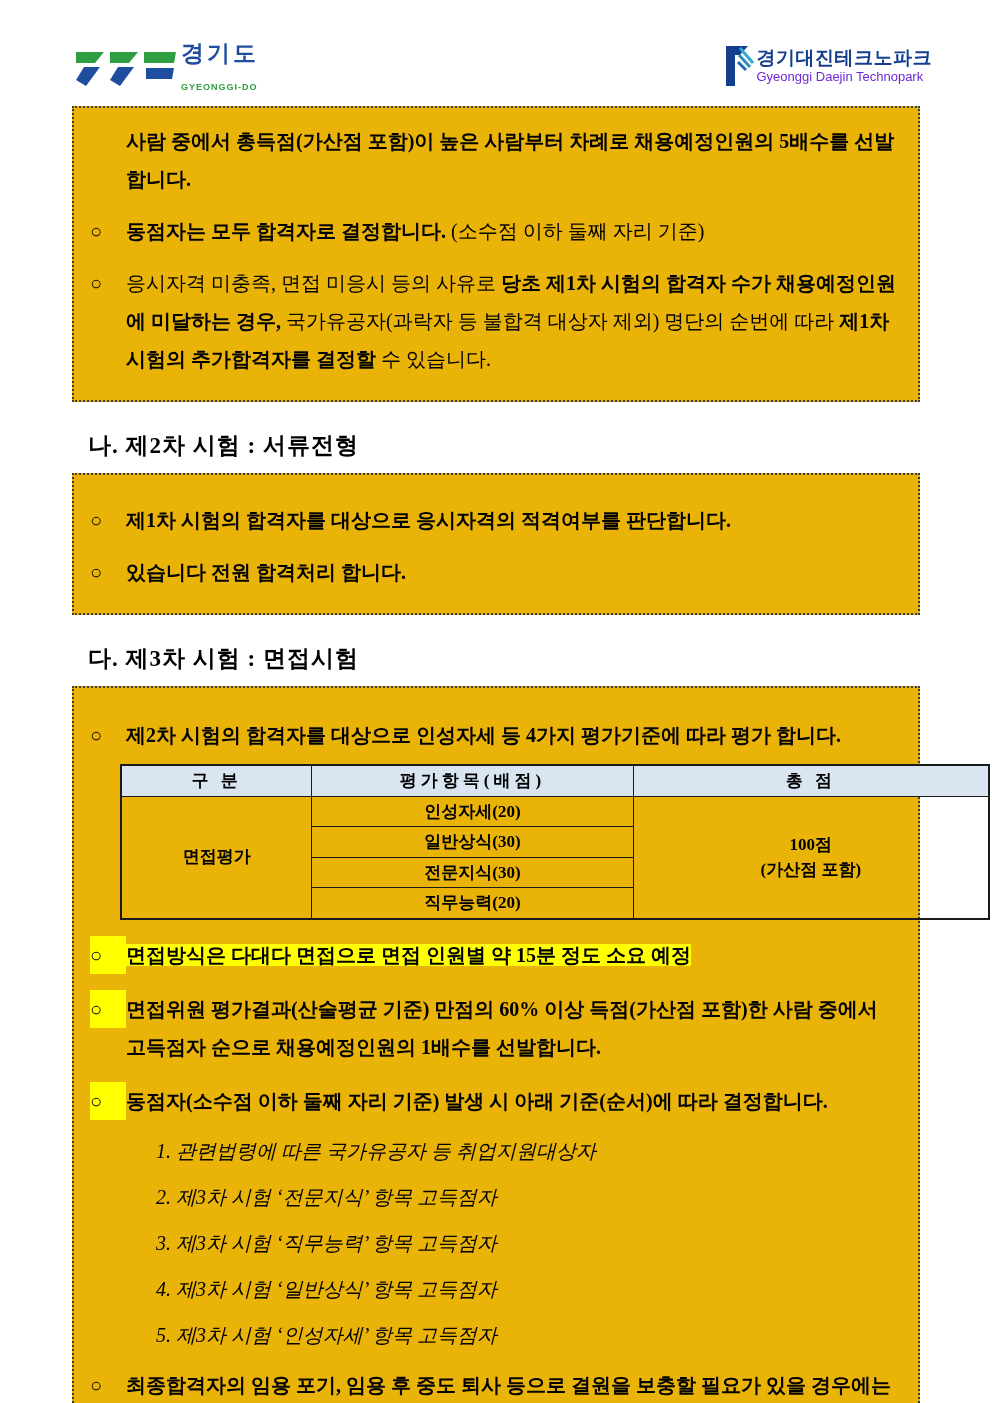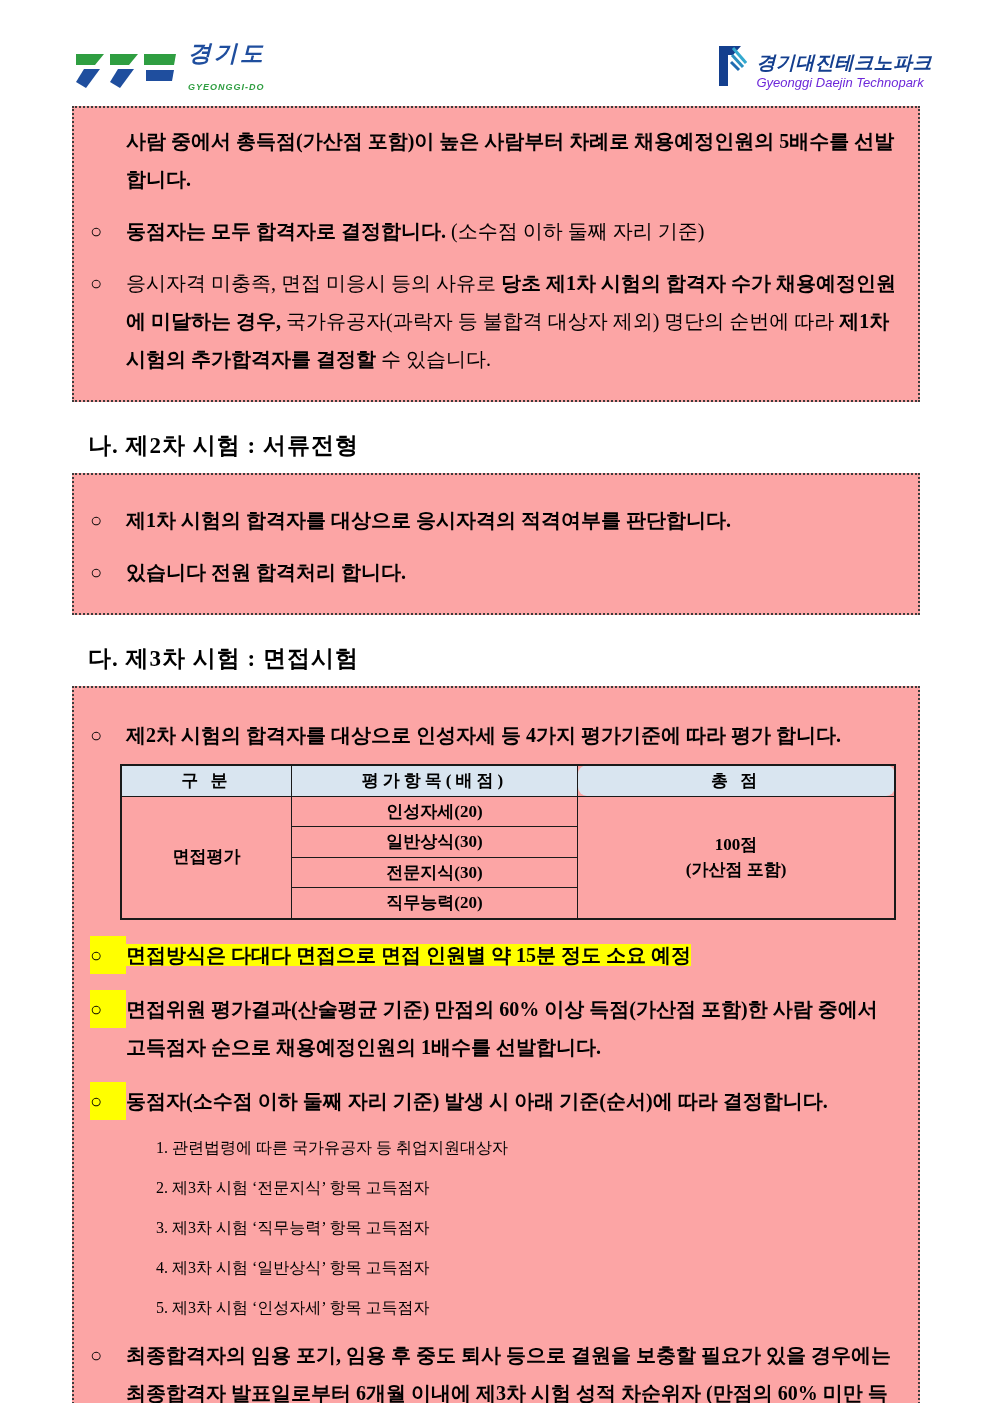--- a/index.html
+++ b/index.html
@@ -4,43 +4,43 @@
 <style>
   * { margin:0; padding:0; box-sizing:border-box; }
   html,body { background:#ffffff; }
   .page {
     width:992px; height:1403px; margin:0 auto; background:#ffffff;
     font-family:"Liberation Serif","DejaVu Serif",serif; color:#000;
     display:flex; flex-direction:column; overflow:hidden; position:relative;
   }
   
   .hdr { display:flex; justify-content:space-between; align-items:flex-start; padding:42px 60px 14px 76px; }
-  .logo { display:flex; align-items:flex-end; gap:10px;font-style:italic; }
+  .logo { display:flex; align-items:center; gap:3px; }
   .gg-name { font-family:"Liberation Sans",sans-serif; font-weight:bold; font-size:23px; color:#1f4e9e; letter-spacing:3px; line-height:1; }
   .gg-sub  { font-family:"Liberation Sans",sans-serif; font-weight:bold; font-size:9px; color:#2f9e41; letter-spacing:1px; margin-top:17px; }
   .tp-name { font-family:"Liberation Sans",sans-serif; font-weight:bold; font-size:19px; color:#143f8e; letter-spacing:0.5px; line-height:1.1; }
   .tp-sub  { font-family:"Liberation Sans",sans-serif; font-size:13px; color:#6d28d9; margin-top:1px; }
   
-  .box { margin:0 72px; background:#fca5a5; border:2px dotted #3c3c3c; padding:12px 18px 14px 16px; font-size:20px; }
+  .box { margin:0 72px; background:#eab308; border:2px dotted #3c3c3c; padding:12px 18px 14px 16px; font-size:20px; }
   .item { display:flex; line-height:1.9; margin:14px 0 8px; }
   .marker { flex:0 0 36px; font-size:20px; line-height:1.9; align-self:flex-start; }
   .txt { flex:1; }
   .b { font-weight:bold; }
   .hl { background:#ffff00; }
   .cont-indent { margin-top:2px; }
   
   h2.sec { margin:28px 0 12px 88px; font-size:23px; font-weight:bold; letter-spacing:1px; }
   
   .box3 .item { margin:16px 0 10px; }
-  table.eval { border-collapse:collapse; margin:10px 0 10px 30px; width:776px; font-size:17px; text-align:center; border:2px solid #1a1a1a; }
+  table.eval { border-collapse:collapse; margin:10px 0 10px 30px; width:870px; font-size:17px; text-align:center; border:2px solid #1a1a1a; }
   .eval th, .eval td { border:1px solid #1a1a1a; padding:2px 4px; line-height:1.5; font-weight:bold; }
   .eval thead th { background:#d9e5f0; font-weight:bold; letter-spacing:4px; }
-  .eval .col1 { width:22%; } .eval .col2 { width:37%; } .eval .col3 { width:41%;border-radius:9px; }
+  .eval .col1 { width:22%; } .eval .col2 { width:37%; } .eval .col3 { width:41%; }
   .numlist { margin:0 0 4px 66px; }
-  .numitem { margin:16px 0; font-size:16px; line-height:1.5; }
+  .numitem { margin:16px 0; font-size:20px; line-height:1.5;font-style:italic; }
 </style>
 </head>
 <body>
 
 <div class="page">
 
   <div class="hdr">
     <div class="logo">
       <svg width="102" height="46" viewBox="0 0 102 46">
         <polygon points="0,8 28,8 19,19 0,19" fill="#2f9e41"></polygon>

